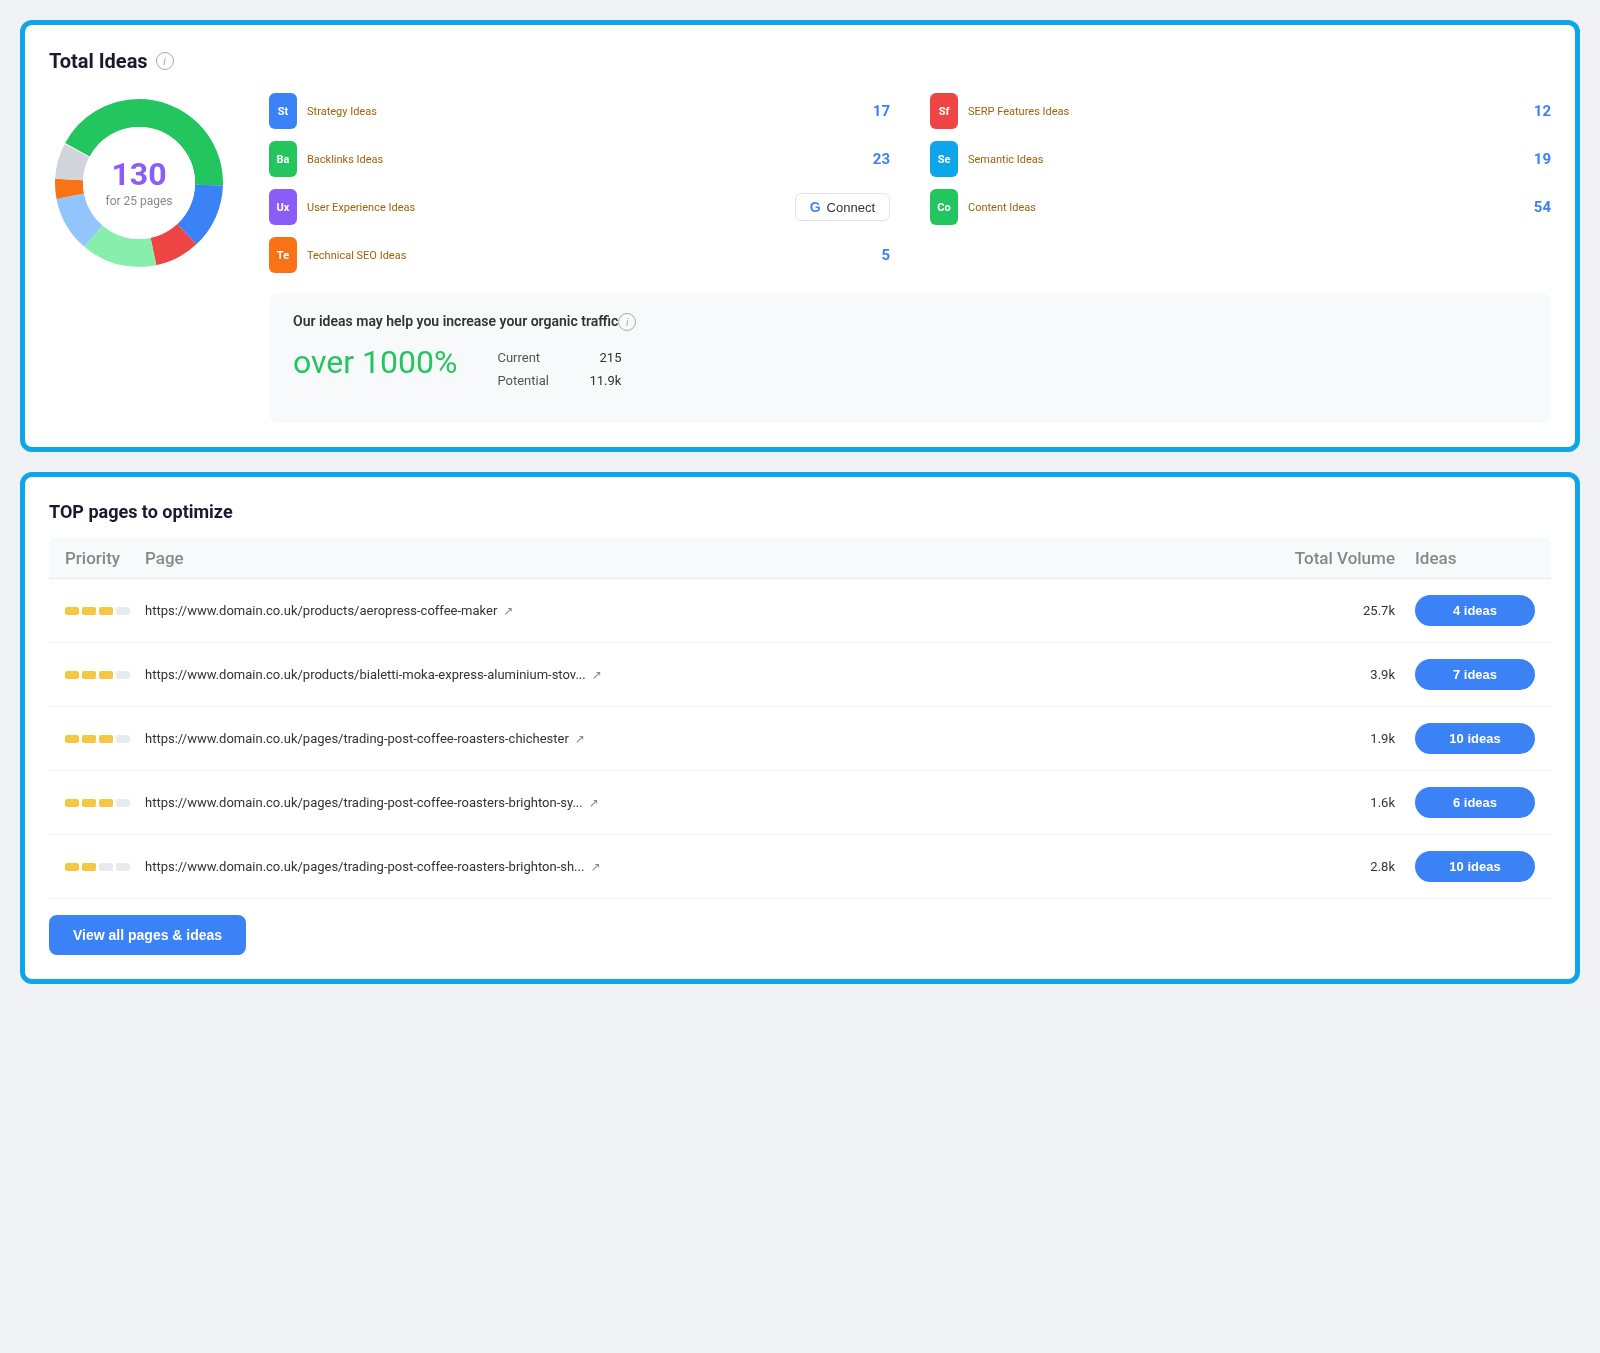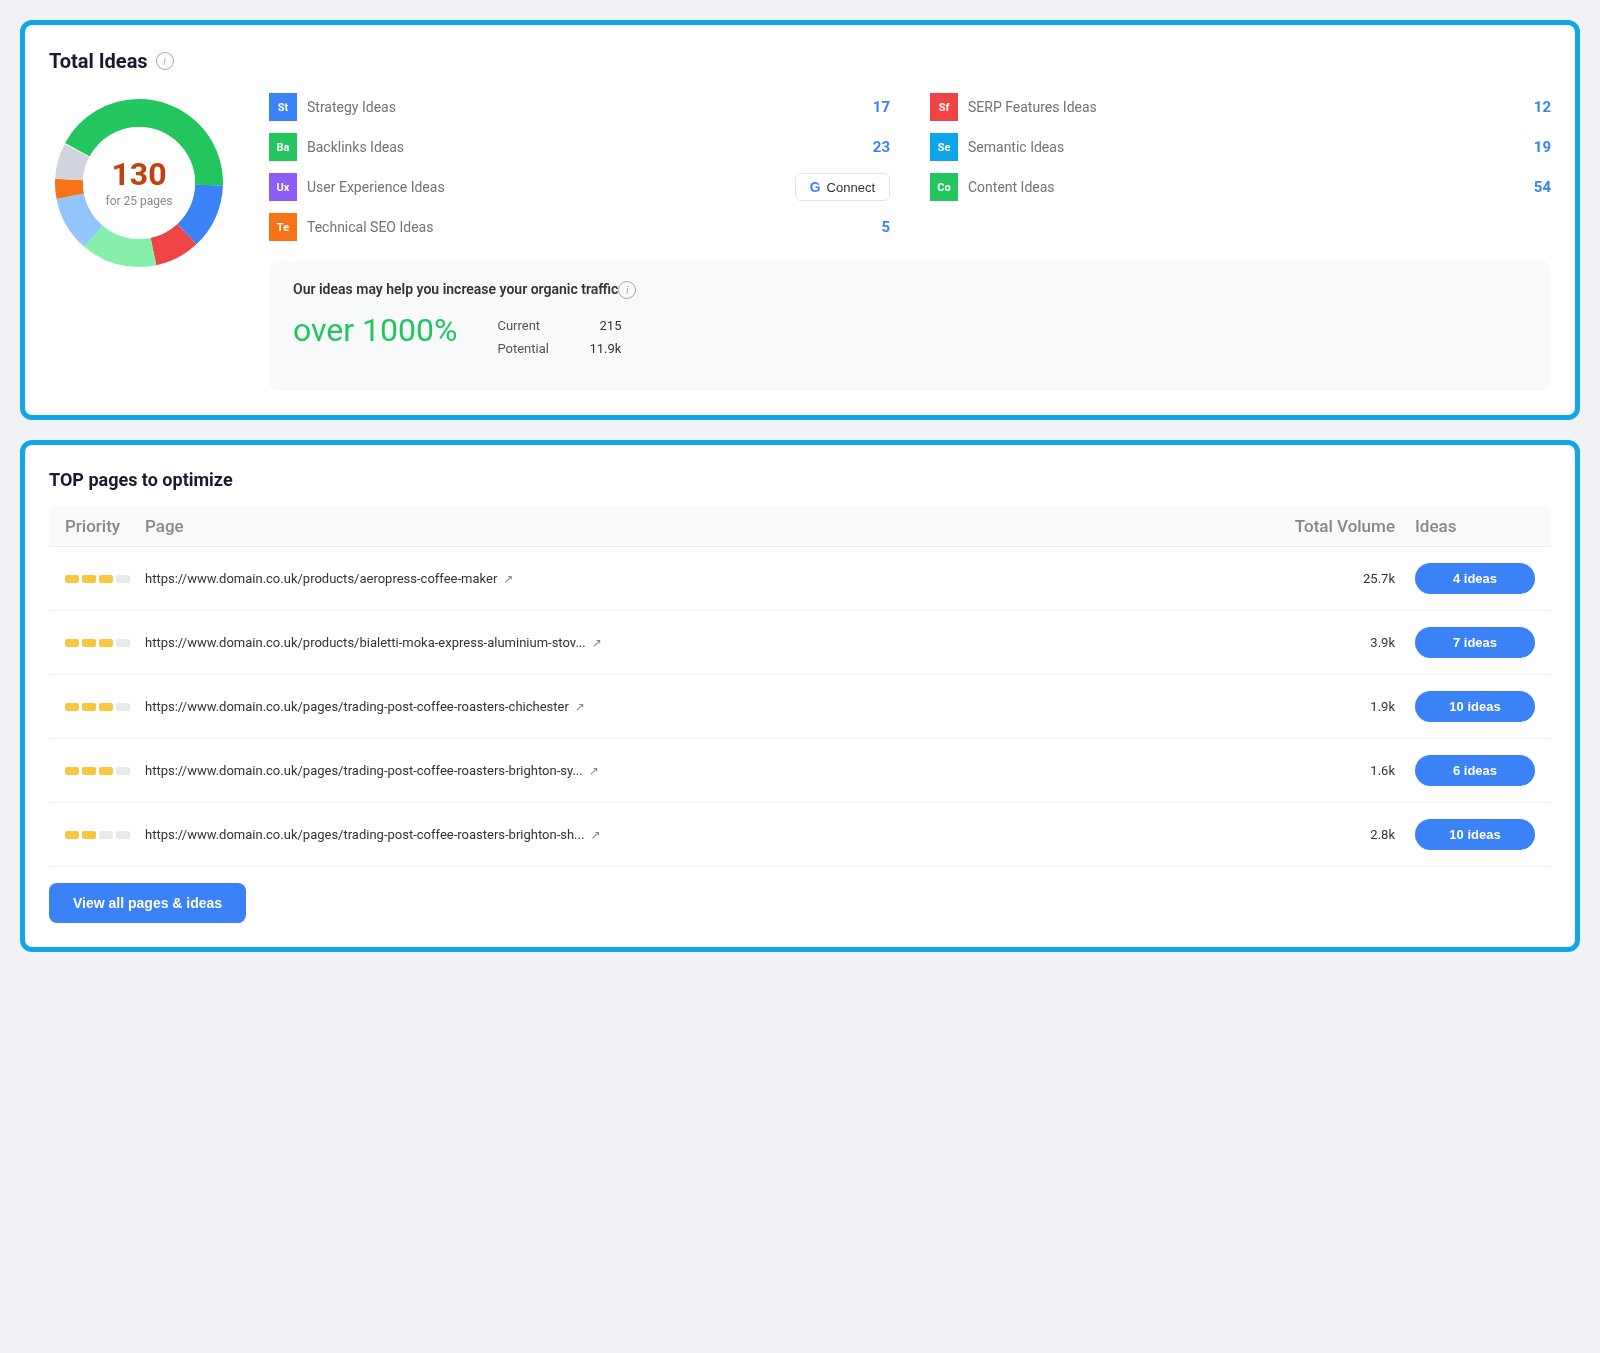--- a/index.html
+++ b/index.html
@@ -54,21 +54,21 @@
     .donut-center {
       position: absolute;
       top: 50%;
       left: 50%;
       transform: translate(-50%, -50%);
       text-align: center;
     }
     .donut-number {
       font-size: 32px;
       font-weight: 700;
-      color: #c2410c;
+      color: #8b5cf6;
       line-height: 1;
     }
     .donut-subtitle {
       font-size: 12px;
       color: #888;
       margin-top: 4px;
     }
     
     .ideas-grid {
       flex: 1;
@@ -77,33 +77,33 @@
       gap: 12px 40px;
       align-content: start;
     }
     .idea-item {
       display: flex;
       align-items: center;
       gap: 10px;
     }
     .idea-badge {
       width: 28px;
-      height: 28px;
-      border-radius: 0;
+      height: 36px;
+      border-radius: 6px;
       display: flex;
       align-items: center;
       justify-content: center;
       font-size: 11px;
       font-weight: 700;
       color: #fff;
       flex-shrink: 0;
     }
     .idea-label {
-      font-size: 14px;
-      color: #737373;
+      font-size: 11px;
+      color: #a16207;
       flex: 1;
     }
     .idea-count {
       font-size: 15px;
       font-weight: 700;
       color: #3b82f6;
       min-width: 30px;
       text-align: right;
     }
     .connect-btn {

